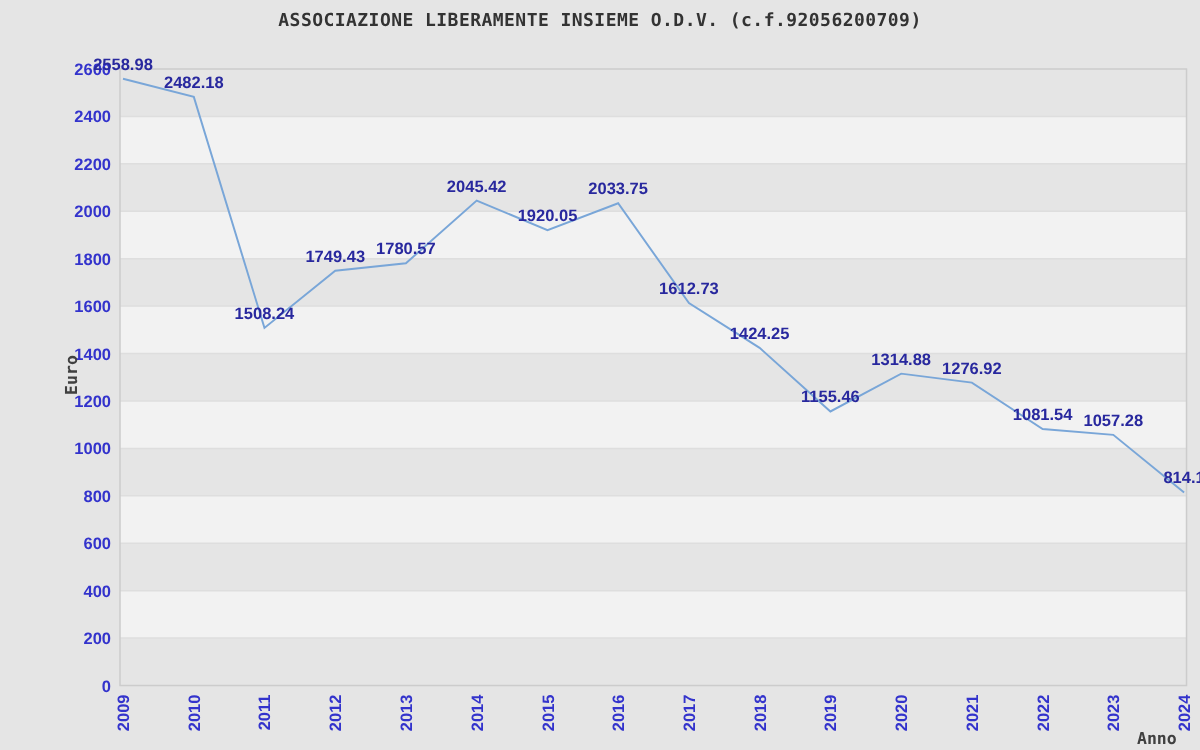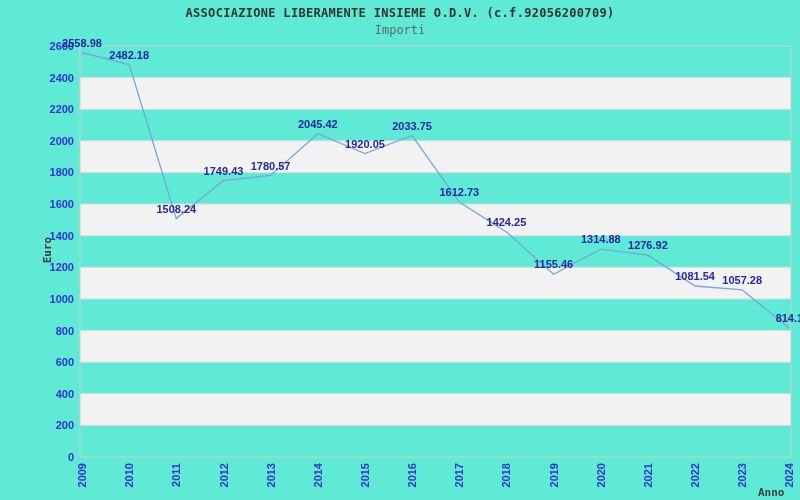--- a/index.html
+++ b/index.html
@@ -1,32 +1,31 @@
 <!DOCTYPE html>
 <html><head>
 <meta charset="utf-8">
 <style>
   html,body{margin:0;padding:0;background:#fff;}
-  .canvas{position:relative;width:800px;height:500px;background:#5eead4;overflow:hidden;
+  .canvas{position:relative;width:800px;height:500px;background:#e5e5e5;overflow:hidden;
           font-family:"Liberation Sans",sans-serif;}
   .chart-title{position:absolute;top:6px;left:0;width:100%;text-align:center;
           font:bold 12px "DejaVu Sans Mono",monospace;letter-spacing:.3px;}
   .chart-subtitle{position:absolute;top:23px;left:0;width:100%;text-align:center;
           font:12px "DejaVu Sans Mono",monospace;}
   svg{position:absolute;top:0;left:0;}
   .tick{font:bold 11px "Liberation Sans",sans-serif;}
   .ann{font:bold 11px "Liberation Sans",sans-serif;}
   .axis-title{font:bold 11px "DejaVu Sans Mono",monospace;}
 </style>
 </head>
 <body>
 
 <div class="canvas">
   <div class="chart-title" style="color: rgb(51, 51, 51);">ASSOCIAZIONE LIBERAMENTE INSIEME O.D.V. (c.f.92056200709)</div>
-  <div class="chart-subtitle" style="color: rgb(102, 102, 102);">Importi</div>
   <svg id="chart" width="800" height="500" viewBox="0 0 800 500">
       <rect x="80" y="393.7692307692308" width="711" height="31.615384615384585" fill="#f2f2f2"></rect>
       <rect x="80" y="330.53846153846155" width="711" height="31.615384615384585" fill="#f2f2f2"></rect>
       <rect x="80" y="267.30769230769226" width="711" height="31.61538461538464" fill="#f2f2f2"></rect>
       <rect x="80" y="204.07692307692307" width="711" height="31.61538461538464" fill="#f2f2f2"></rect>
       <rect x="80" y="140.8461538461538" width="711" height="31.61538461538464" fill="#f2f2f2"></rect>
       <rect x="80" y="77.61538461538458" width="711" height="31.61538461538464" fill="#f2f2f2"></rect>
       <line x1="80" x2="791" y1="425.38461538461536" y2="425.38461538461536" stroke="#dedede" stroke-width="1"></line>
       <line x1="80" x2="791" y1="393.7692307692308" y2="393.7692307692308" stroke="#dedede" stroke-width="1"></line>
       <line x1="80" x2="791" y1="362.15384615384613" y2="362.15384615384613" stroke="#dedede" stroke-width="1"></line>

